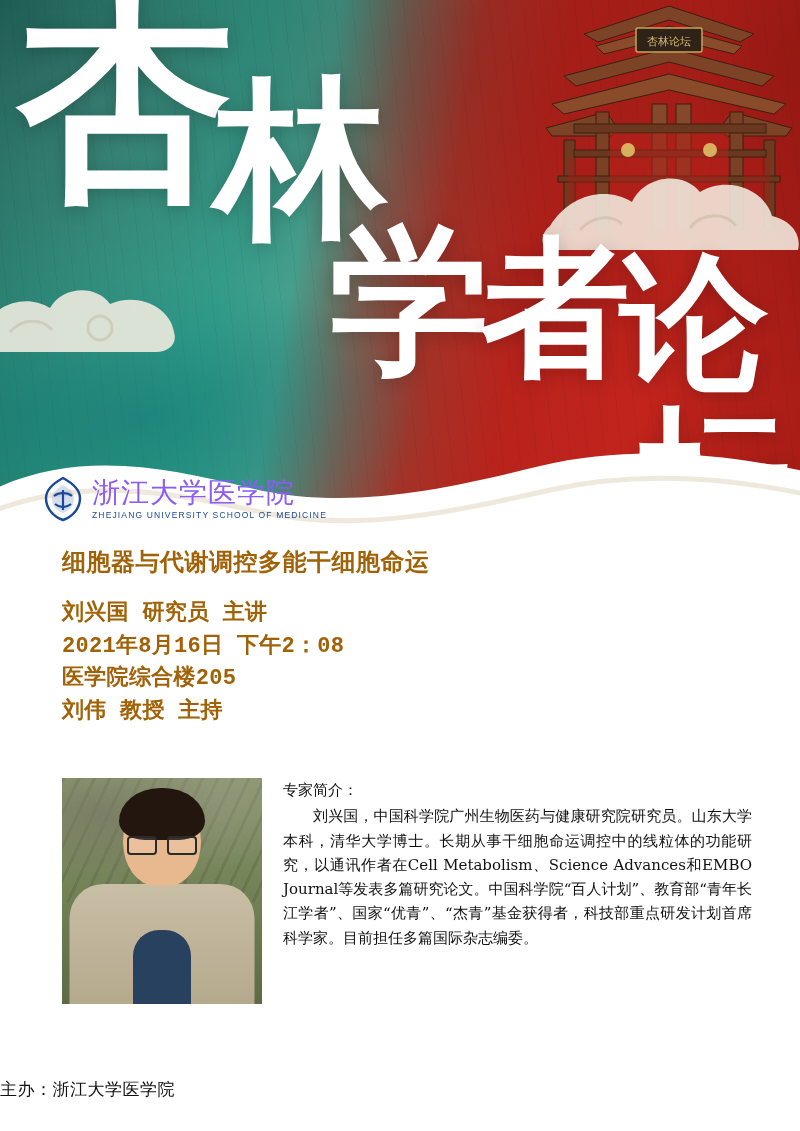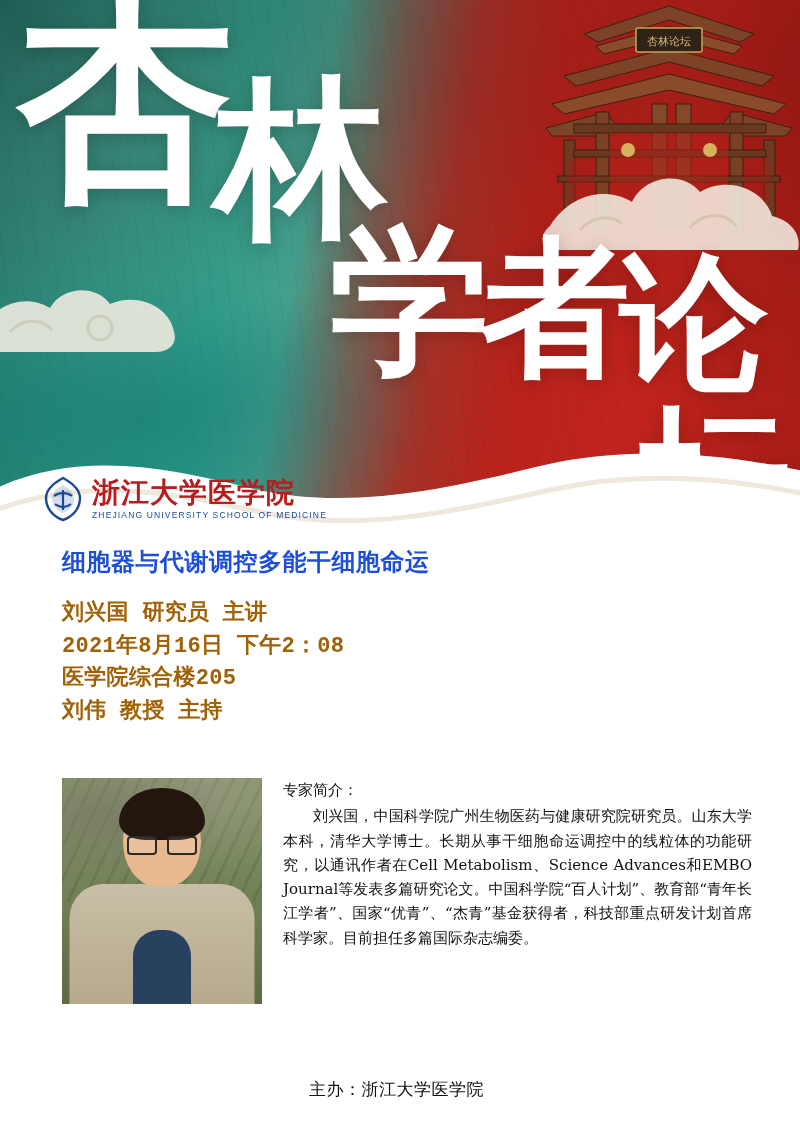--- a/index.html
+++ b/index.html
@@ -120,23 +120,23 @@
     left: 42px; top: 476px;
     display: flex;
     align-items: center;
     gap: 8px;
   }
   .logo-mark { width: 42px; height: 46px; }
   .logo-mark svg { display:block; }
   .logo-text { display: flex; flex-direction: column; }
   .logo-cn {
     font-family: "DejaVu Serif", "Liberation Serif", serif;
-    font-weight: 700;
+    font-weight: 400;
     font-size: 28px;
-    color: #b91c1c;
+    color: #8b5cf6;
     letter-spacing: 1px;
     line-height: 1.05;
   }
   .logo-en {
     font-size: 8.5px;
     color: #18499b;
     letter-spacing: 1.15px;
     margin-top: 3px;
     font-family: "Liberation Sans", sans-serif;
   }
@@ -151,21 +151,21 @@
   .issue {
     font-family: "DejaVu Sans", sans-serif;
     font-size: 16px;
     color: #1f1f1f;
     margin-bottom: 9px;
   }
   .topic {
     font-family: "DejaVu Sans", sans-serif;
     font-weight: 700;
     font-size: 24px;
-    color: #1d4ed8;
+    color: #a16207;
     letter-spacing: .5px;
     margin-bottom: 20px;
   }
   .meta-line {
     font-family: Liberation Mono, monospace;
     font-weight: 700;
     font-size: 22px;
     color: #a16207;
     line-height: 1.48;
     letter-spacing: .3px;
@@ -263,21 +263,21 @@
     color: #111111;
     margin-bottom: 2px;
   }
   .bio-body { text-indent: 2em; }
 
   
   .footer {
     position: absolute;
     left: 0; right: 7px;
     bottom: 30px;
-    text-align: center;
+    text-align: left;
     font-family: Liberation Serif, serif;
     font-size: 17px;
     color: #111111;
     letter-spacing: .5px;
   }
 </style>
 </head>
 <body>
 
 <div class="poster">

